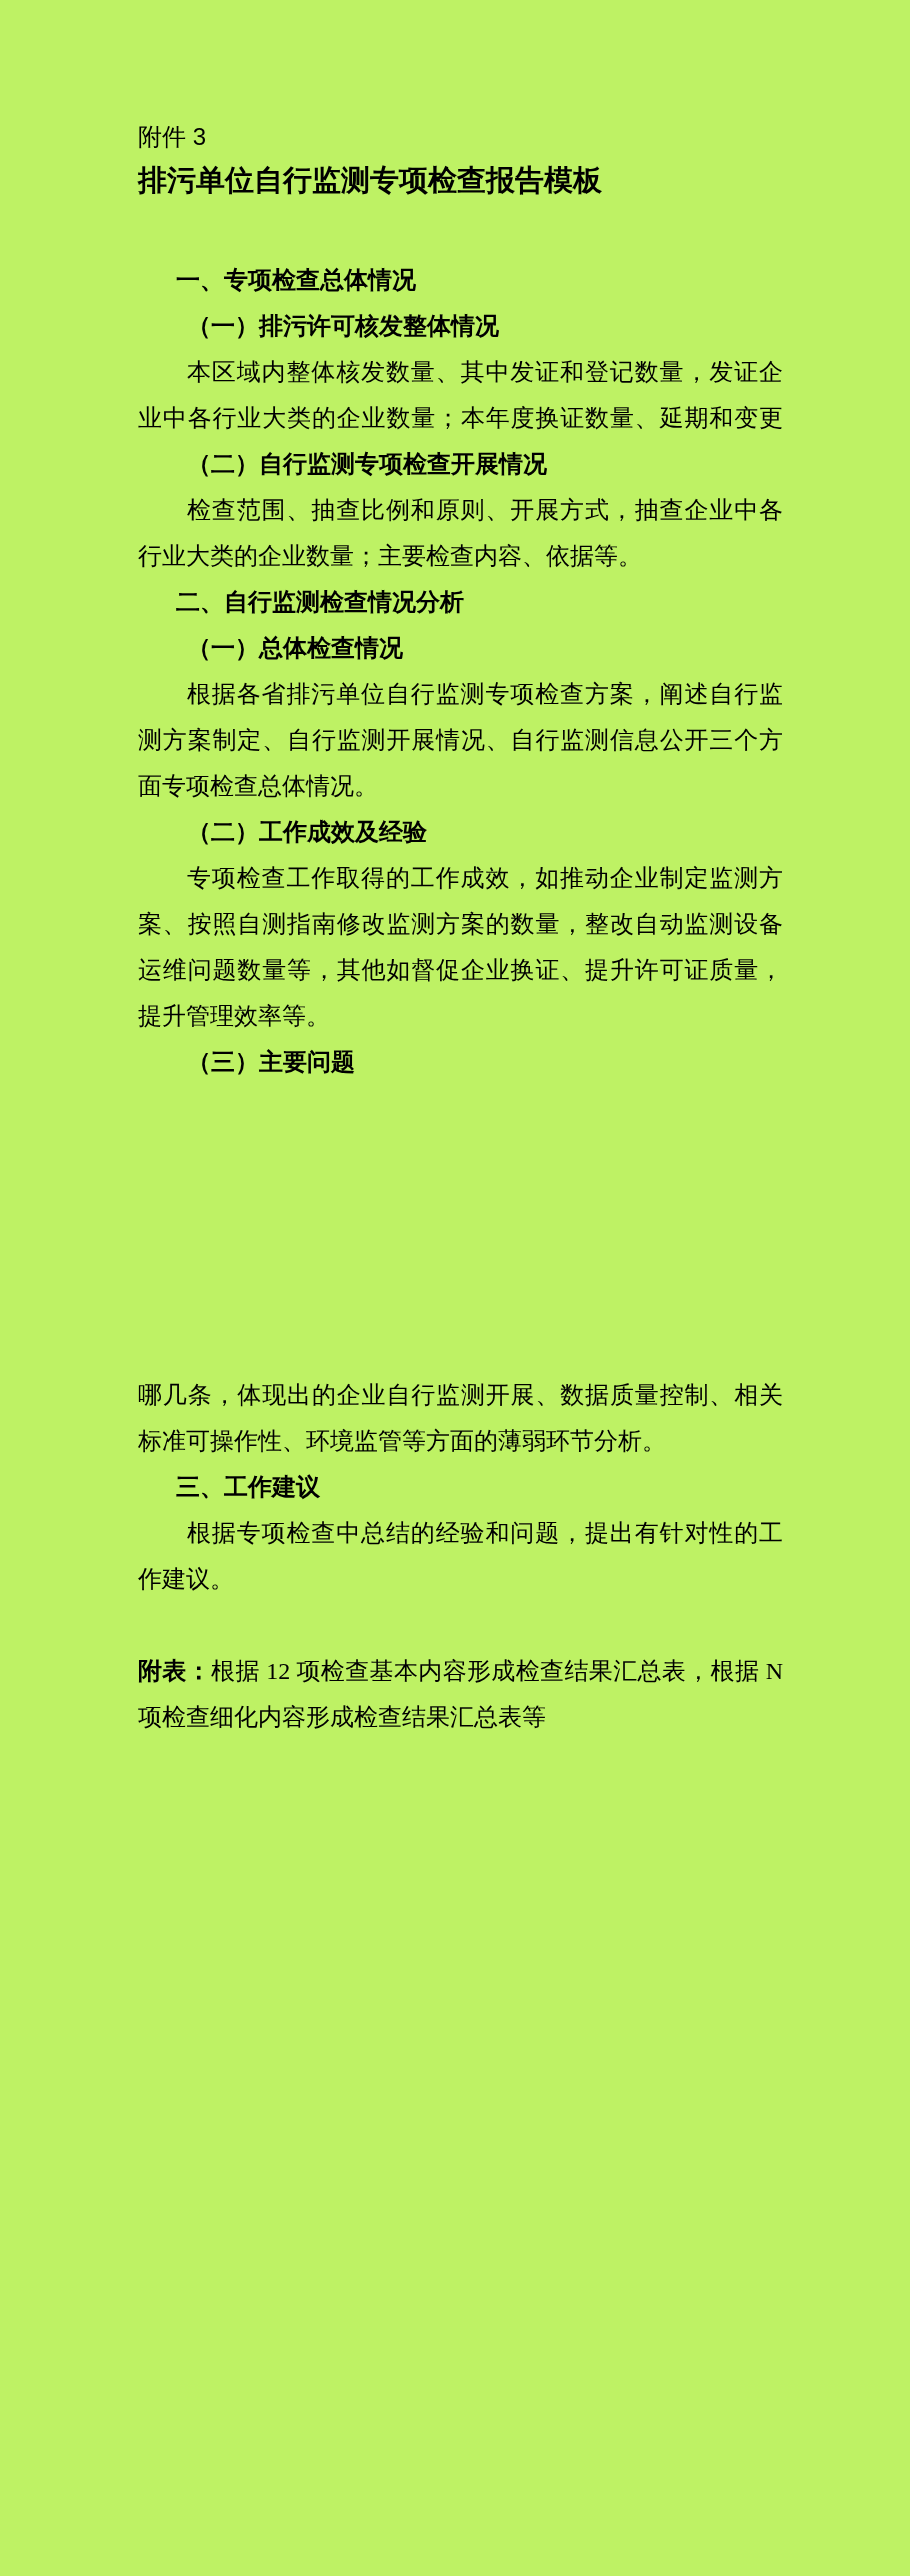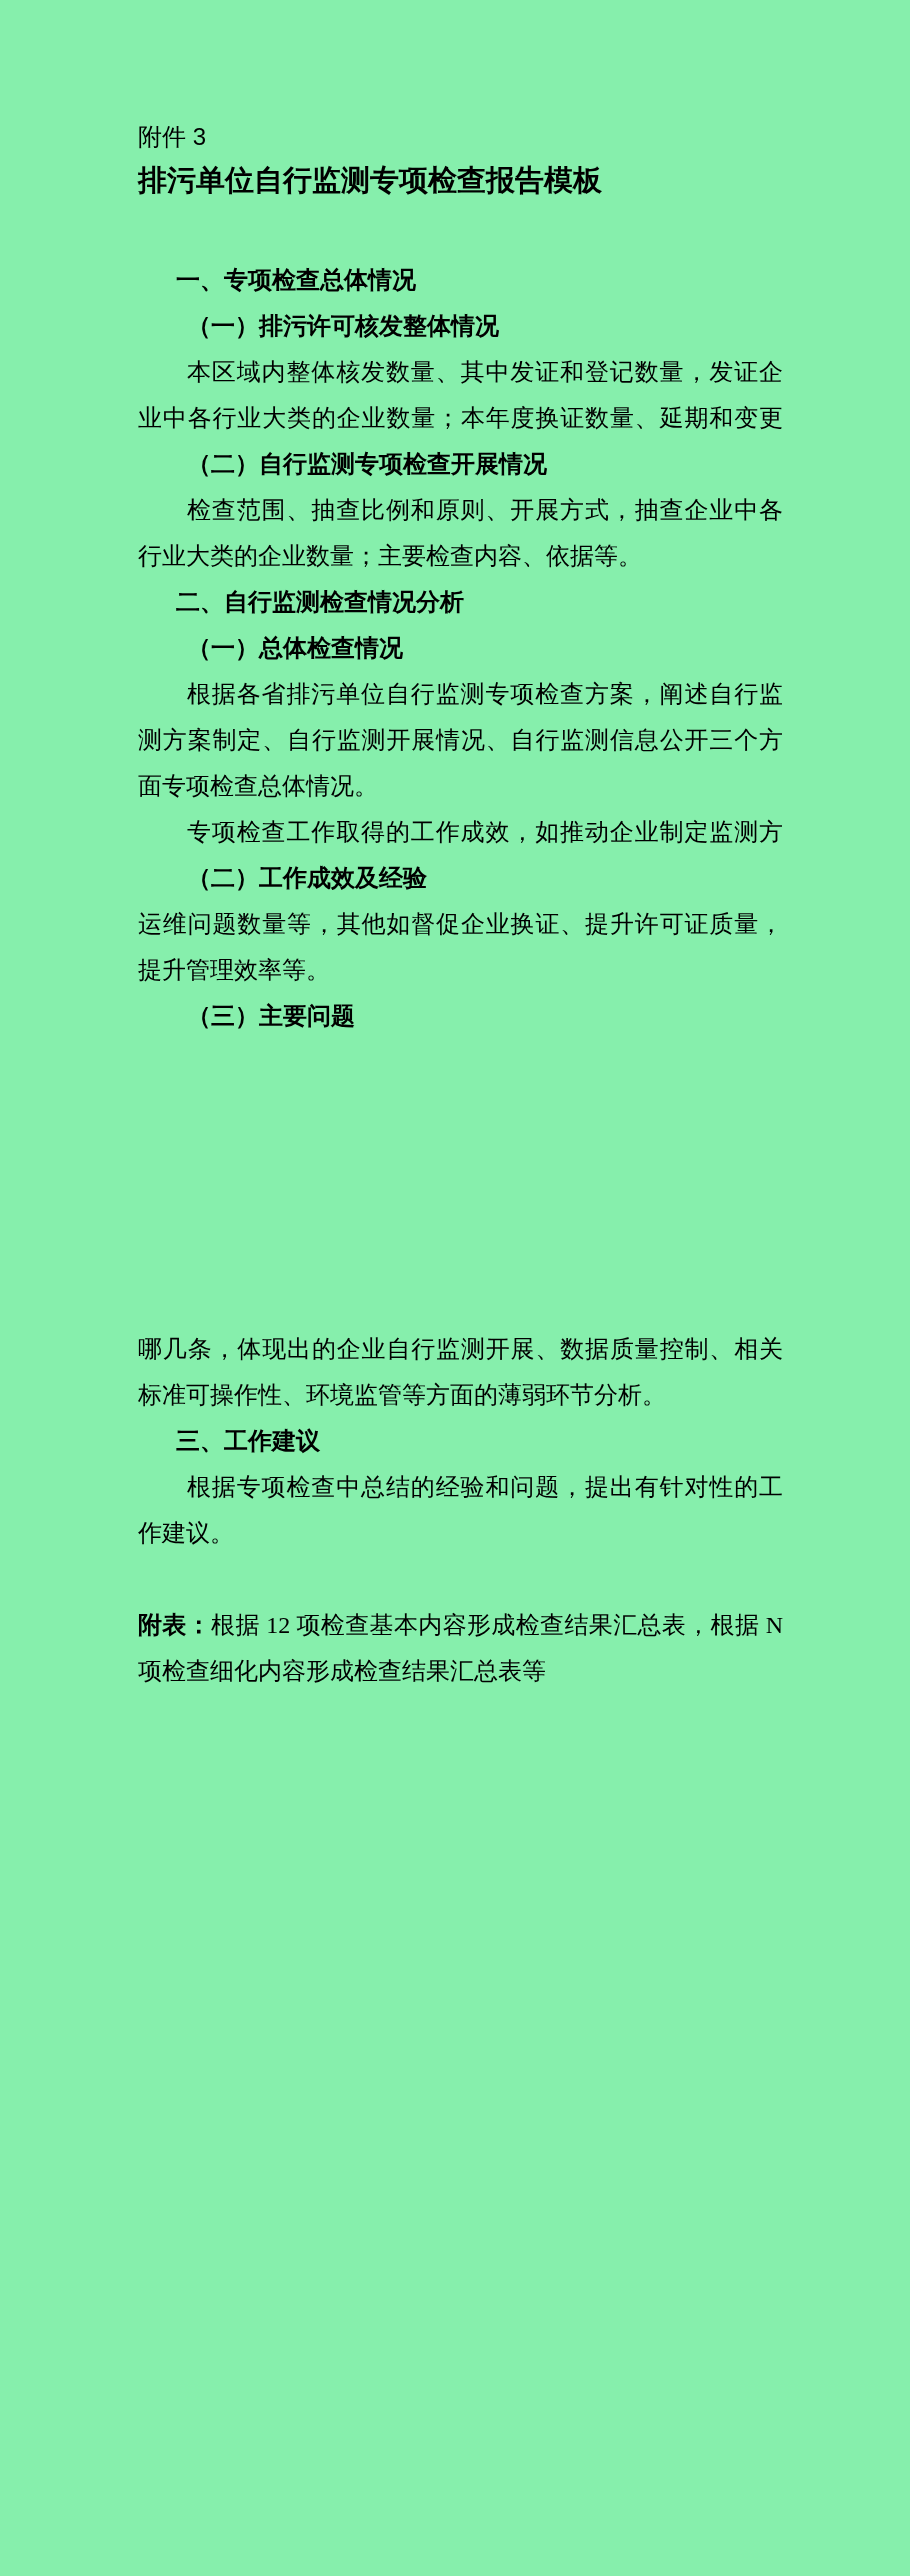--- a/index.html
+++ b/index.html
@@ -4,21 +4,21 @@
 <style>
   html, body {
     margin: 0;
     padding: 0;
     background: #ffffff;
   }
   .page {
     position: relative;
     width: 910px;
     height: 2576px;
-    background: #86efac;
+    background: #bef264;
     color: #000000;
     overflow: hidden;
   }
   .attach {
     position: absolute;
     left: 138px;
     top: 114px;
     height: 46px;
     line-height: 46px;
     font-size: 24px;
@@ -88,22 +88,23 @@
     <div class="ln fill ind">本区域内整体核发数量、其中发证和登记数量，发证企</div>
     <div class="ln fill">业中各行业大类的企业数量；本年度换证数量、延期和变更</div>
     <div class="ln h2 ind">（二）自行监测专项检查开展情况</div>
     <div class="ln fill ind">检查范围、抽查比例和原则、开展方式，抽查企业中各</div>
     <div class="ln">行业大类的企业数量；主要检查内容、依据等。</div>
     <div class="ln h1">二、自行监测检查情况分析</div>
     <div class="ln h2 ind">（一）总体检查情况</div>
     <div class="ln fill ind">根据各省排污单位自行监测专项检查方案，阐述自行监</div>
     <div class="ln fill">测方案制定、自行监测开展情况、自行监测信息公开三个方</div>
     <div class="ln">面专项检查总体情况。</div>
+    <div class="ln h2 ind">（二）工作成效及经验</div>
     <div class="ln fill ind">专项检查工作取得的工作成效，如推动企业制定监测方</div>
-    <div class="ln h2 ind">（二）工作成效及经验</div>
+    <div class="ln fill">案、按照自测指南修改监测方案的数量，整改自动监测设备</div>
     <div class="ln fill">运维问题数量等，其他如督促企业换证、提升许可证质量，</div>
     <div class="ln">提升管理效率等。</div>
     <div class="ln h2 ind">（三）主要问题</div>
 
     <div class="sp-large"></div>
 
     <div class="ln fill">哪几条，体现出的企业自行监测开展、数据质量控制、相关</div>
     <div class="ln">标准可操作性、环境监管等方面的薄弱环节分析。</div>
     <div class="ln h1">三、工作建议</div>
     <div class="ln fill ind">根据专项检查中总结的经验和问题，提出有针对性的工</div>

